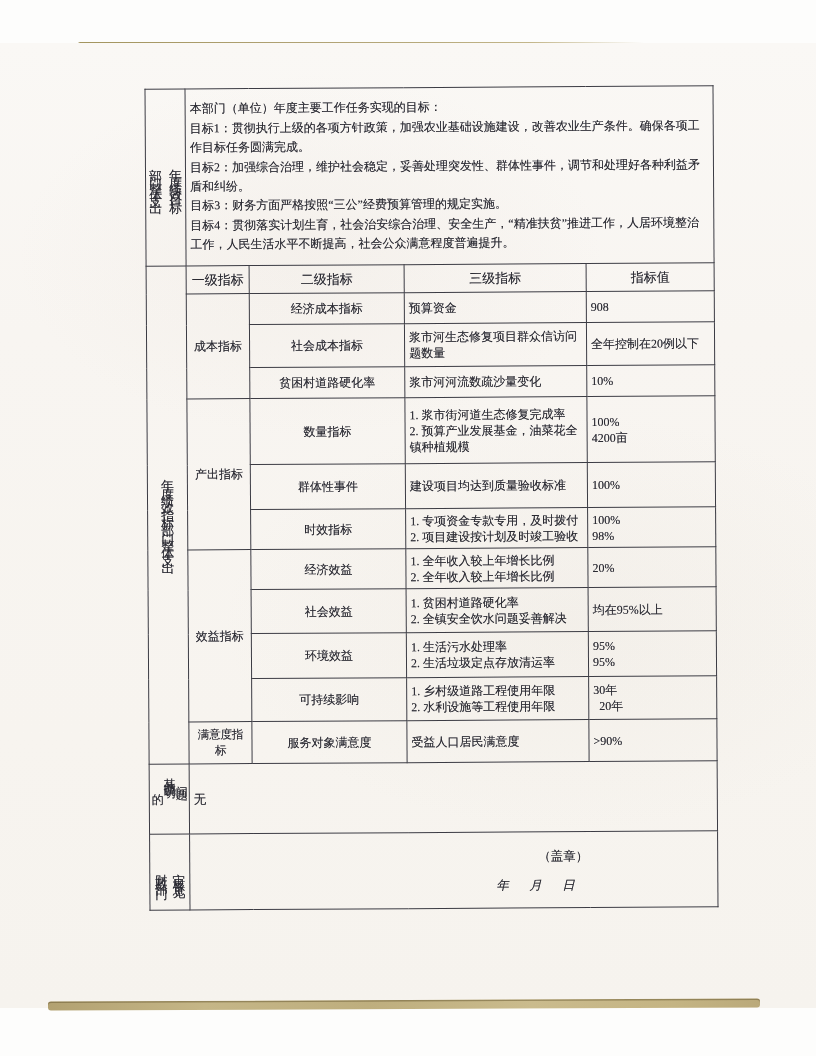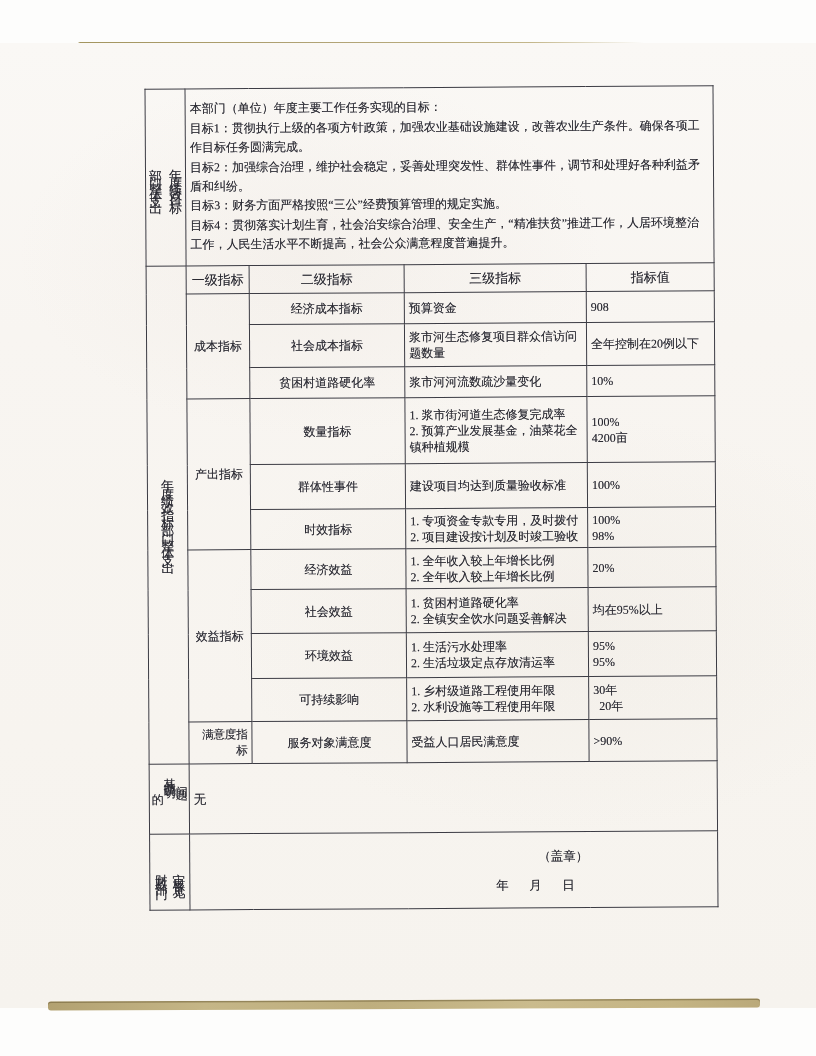--- a/index.html
+++ b/index.html
@@ -67,39 +67,39 @@
     line-height:1;
     letter-spacing:6.5px;
     font-size:13px;
   }
   td.corner{text-align:center;padding:0;}
   .two-col{display:flex;justify-content:center;align-items:center;gap:7px;}
   td.side-cell{text-align:center;padding:0;}
   td.side-cell .vcol{letter-spacing:7.5px;}
   
   td.lv1,td.lv2{text-align:center;padding:1px 1px;font-size:12px;}
-  td.lv1.tight{font-size:11.6px;letter-spacing:-0.3px;text-align:right;}
+  td.lv1.tight{font-size:11.6px;letter-spacing:-0.3px;}
   td.l3{text-align:left;padding:3px 4px 3px 6px;white-space:pre-line;font-size:12px;}
   td.val{text-align:left;padding:3px 3px 3px 5px;white-space:pre-line;font-size:12px;border-radius:15px;}
   
   td.other-lbl{position:relative;padding:0;}
   td.other-lbl span{position:absolute;font-size:12px;line-height:1;}
   .o1{left:2px;top:29px;}
   .o2{left:14px;top:4px;writing-mode:vertical-lr;text-orientation:upright;letter-spacing:3px;}
   .o3{left:26px;top:12px;writing-mode:vertical-lr;text-orientation:upright;letter-spacing:3px;}
   td.other-content{text-align:left;padding-left:8px;font-size:12.5px;}
   
   td.review-lbl{text-align:center;padding:0;}
   td.review-lbl .vcol{letter-spacing:4.5px;font-size:12.5px;}
   td.review-content{position:relative;padding:0;}
   .seal-block{
     position:absolute;left:313px;top:17px;width:120px;text-align:center;
     font-size:12.5px;line-height:15px;
   }
-  .seal-date{margin-top:14px;letter-spacing:4px;transform:translateX(-26px);}
+  .seal-date{margin-top:14px;letter-spacing:4px;transform:translateX(-26px);font-style:italic;}
 </style>
 </head>
 <body>
 
 <div class="photo">
   <div class="edge-top"></div>
   <div class="paper"></div>
   <div class="edge-bottom"></div>
 
   <table class="doc">

